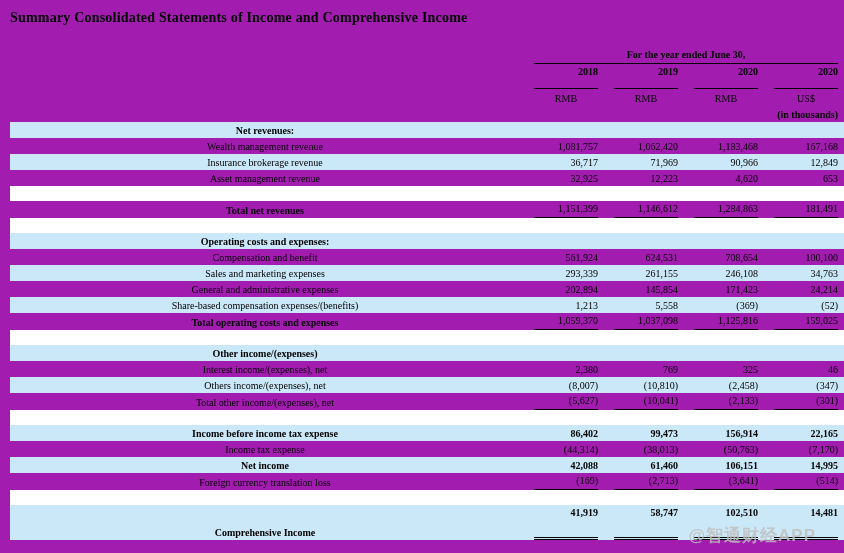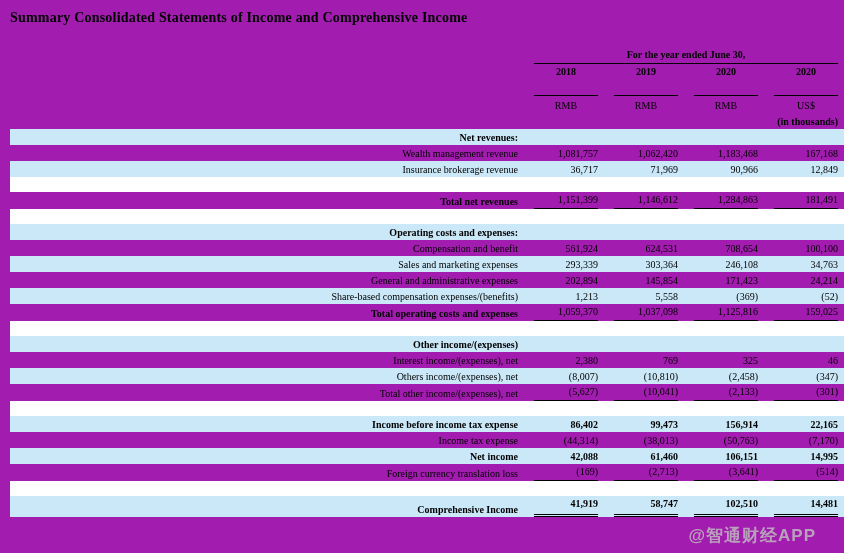--- a/index.html
+++ b/index.html
@@ -27,40 +27,40 @@
     top: 46px;
     width: 834px;
     border-collapse: collapse;
     table-layout: fixed;
     font-size: 10px;
   }
   col.c-label { width: auto; }
   col.c-num  { width: 80px; }
   col.c-num-last { width: 86px; }
   td { padding: 0; vertical-align: bottom; line-height: 15px; }
-  td.label { text-align: right; padding-left: 2px; white-space: nowrap; overflow: hidden; }
+  td.label { text-align: center; padding-left: 2px; white-space: nowrap; overflow: hidden; }
   td.num { text-align: right; }
   td.num-last { padding-right: 6px; }
   .cell { display: block; margin-left: 16px; white-space: nowrap; }
   .wide { display: block; margin-left: 16px; margin-right: 6px; text-align: center; font-weight: bold; }
   thead tr.r-period td { height: 18px; }
   thead tr.r-years td { height: 17px; }
   thead tr.r-curr td { height: 17px; }
   thead tr.r-units td { height: 16px; }
   tr.r-period .wide { border-bottom: 1px solid #000; padding-bottom: 1px; }
-  tr.r-years .cell { border-bottom: 1px solid #000; font-weight: bold; text-align: center; padding-bottom: 16px; }
+  tr.r-years .cell { border-bottom: 1px solid #000; font-weight: bold; padding-bottom: 9px; }
   tr.r-curr .cell { font-weight: normal; text-align: center; }
   tr.r-units .units-note { display: block; margin-left: 16px; margin-right: 6px; font-weight: bold; }
   tbody tr.row td { height: 16px; }
   tbody tr.spacer td { height: 15px; background: #ffffff; }
   tr.blue td { background: #cbe8f8; }
   tr.bold-label td.label { font-weight: bold; }
   tr.bold-values td.num .cell { font-weight: bold; }
   tr.rule-single td.num .cell { border-bottom: 1px solid #000; padding-bottom: 1px; }
-  tr.rule-double td.num .cell { border-bottom: 3px double #000; padding-bottom: 3px; }
+  tr.rule-double td.num .cell { border-bottom: 3px double #000; padding-bottom: 17px; }
   .watermark {
     position: absolute;
     right: 28px;
     bottom: 6px;
     font-size: 17px;
     font-weight: bold;
     letter-spacing: 1px;
     color: rgba(190, 190, 190, 0.82);
     font-family: "Liberation Sans", "DejaVu Sans", sans-serif;
     pointer-events: none;
@@ -164,20 +164,35 @@
           <td class="num">
             <span class="cell">71,969</span>
           </td>
           <td class="num">
             <span class="cell">90,966</span>
           </td>
           <td class="num num-last">
             <span class="cell">12,849</span>
           </td>
         </tr>
+        <tr class="row">
+          <td class="label">Asset management revenue</td>
+          <td class="num">
+            <span class="cell">32,925</span>
+          </td>
+          <td class="num">
+            <span class="cell">12,223</span>
+          </td>
+          <td class="num">
+            <span class="cell">4,620</span>
+          </td>
+          <td class="num num-last">
+            <span class="cell">653</span>
+          </td>
+        </tr>
         <tr class="spacer">
           <td colspan="5"></td>
         </tr>
         <tr class="row bold-label rule-single">
           <td class="label">Total net revenues</td>
           <td class="num">
             <span class="cell">1,151,399</span>
           </td>
           <td class="num">
             <span class="cell">1,146,612</span>
@@ -221,21 +236,21 @@
           <td class="num num-last">
             <span class="cell">100,100</span>
           </td>
         </tr>
         <tr class="row blue">
           <td class="label">Sales and marketing expenses</td>
           <td class="num">
             <span class="cell">293,339</span>
           </td>
           <td class="num">
-            <span class="cell">303,364</span>
+            <span class="cell">261,155</span>
           </td>
           <td class="num">
             <span class="cell">246,108</span>
           </td>
           <td class="num num-last">
             <span class="cell">34,763</span>
           </td>
         </tr>
         <tr class="row">
           <td class="label">General and administrative expenses</td>

